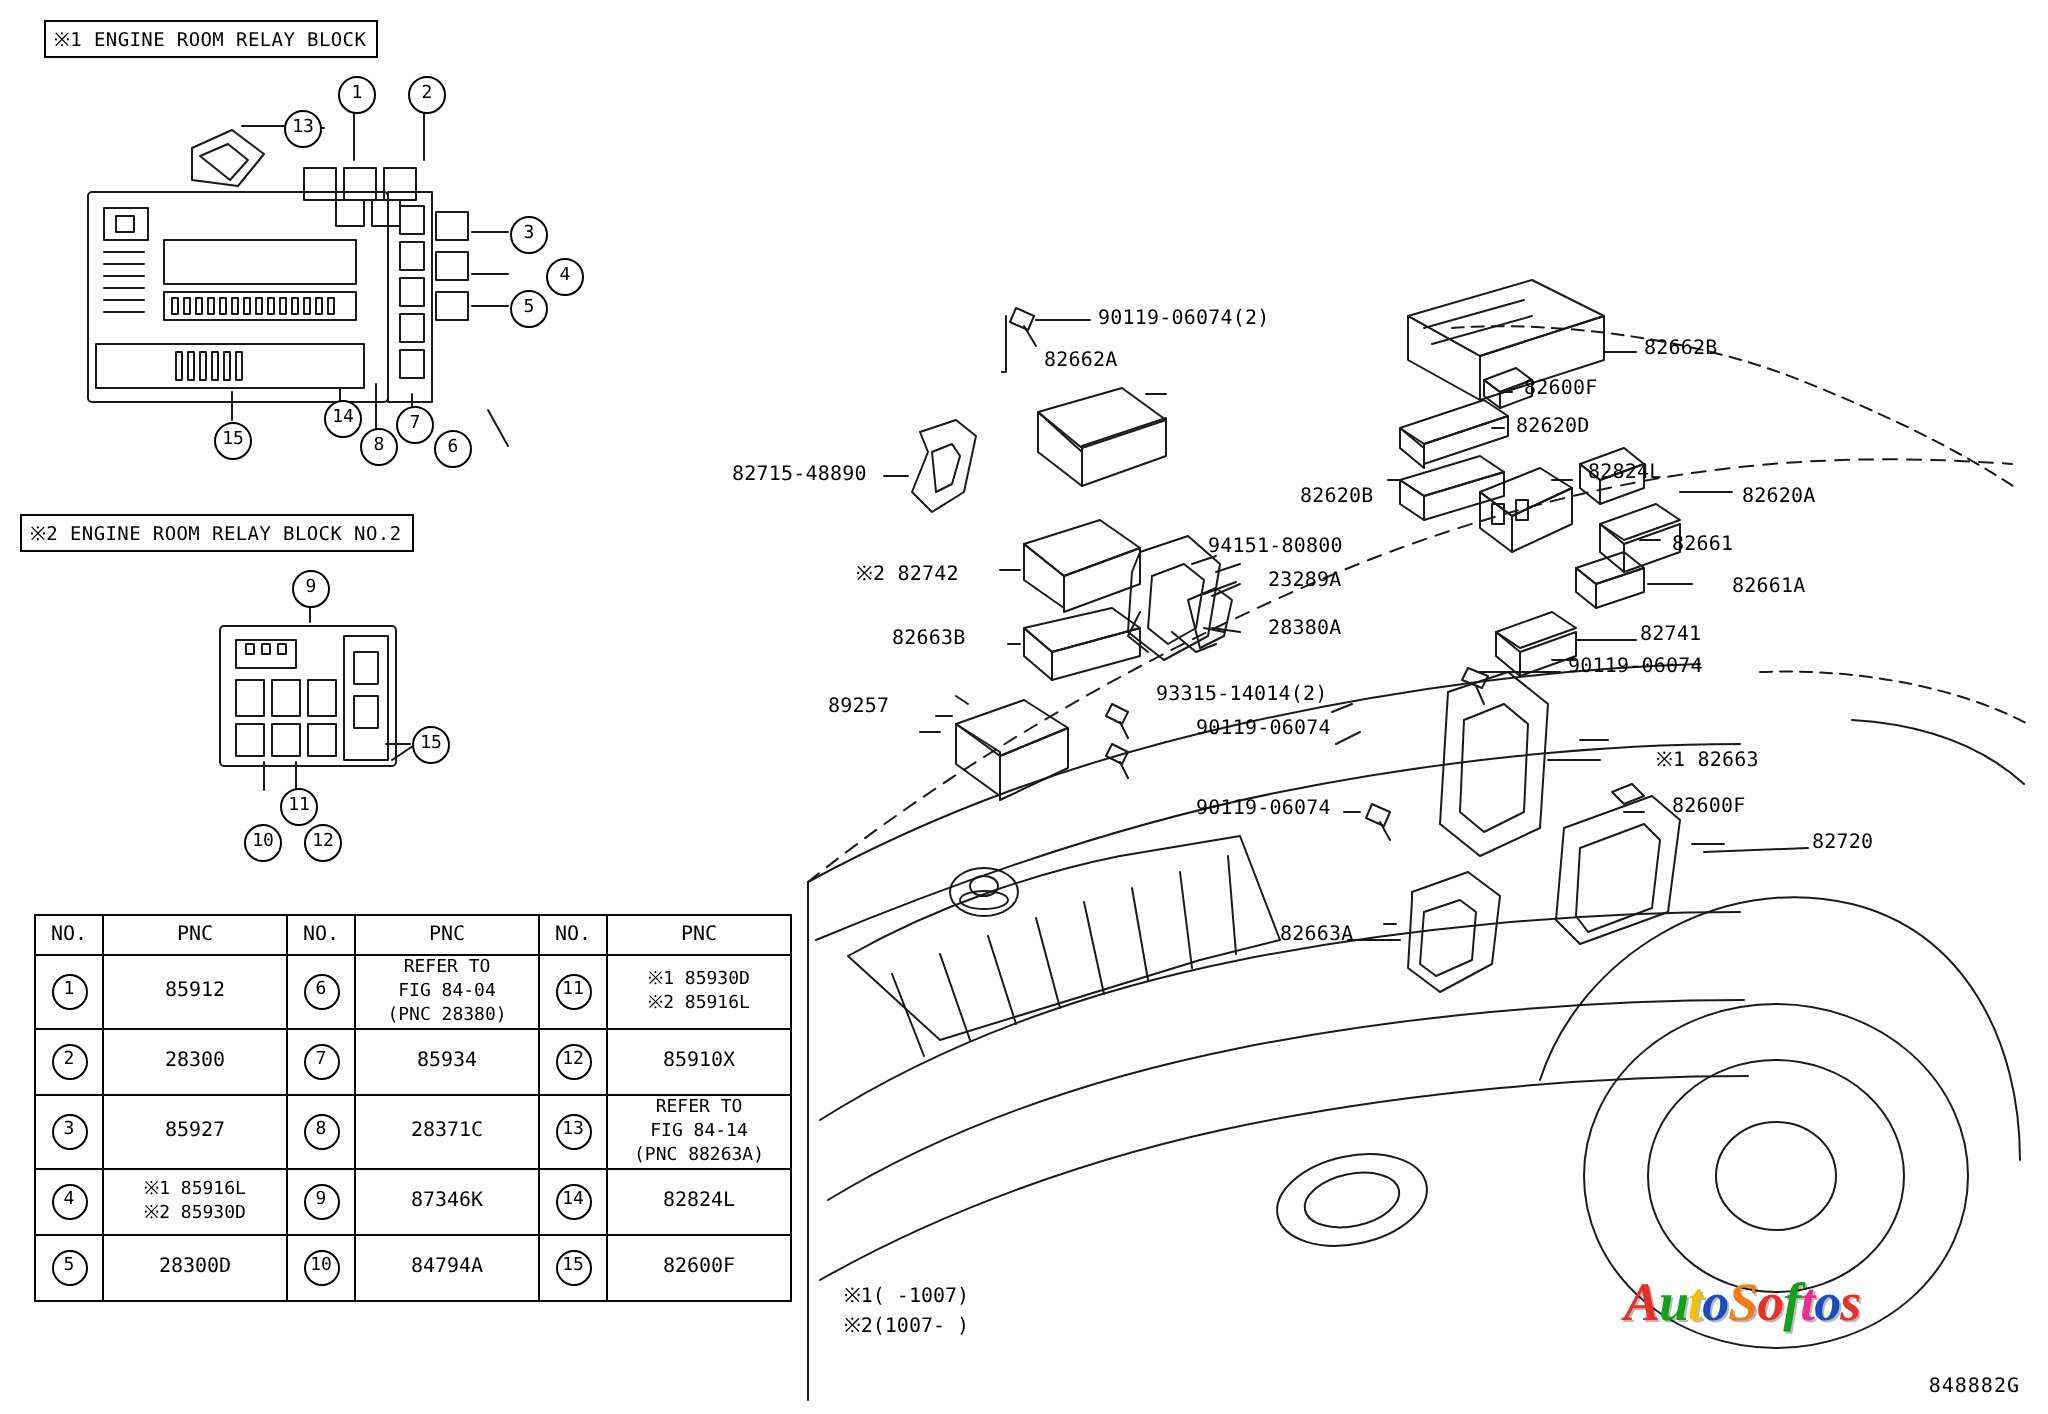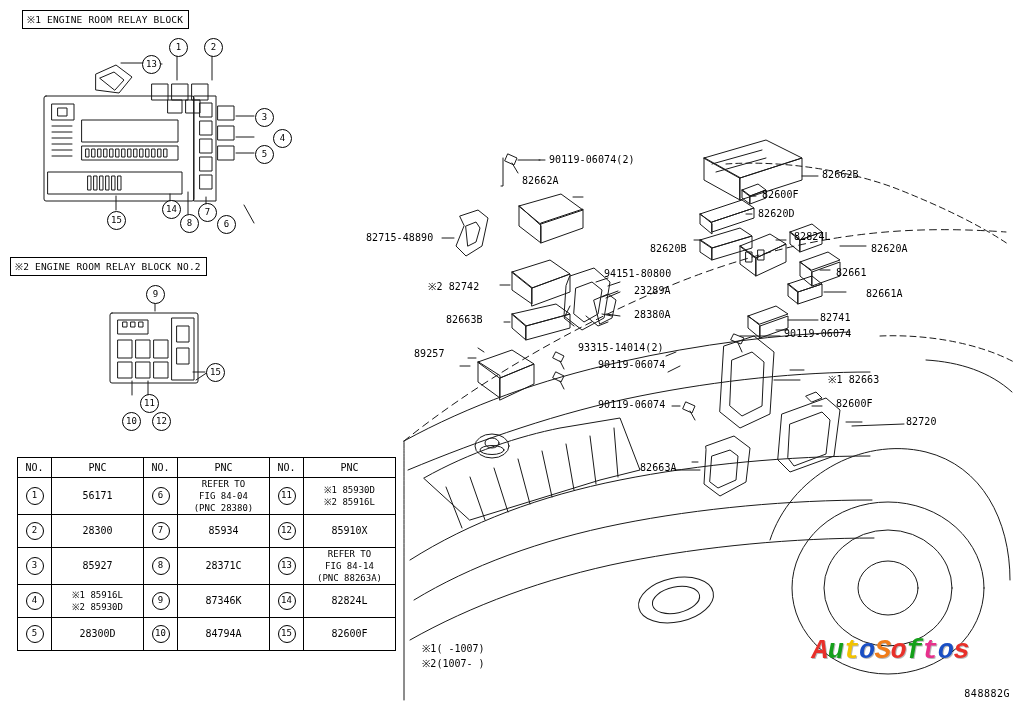--- a/index.html
+++ b/index.html
@@ -109,21 +109,21 @@
     bottom: 8px;
     font-size: 10px;
     letter-spacing: 0.5px;
     font-family: "DejaVu Sans Mono", monospace;
   }
   
   .wm {
     position: absolute;
     left: 812px;
     top: 638px;
-    font-family: Liberation Mono, monospace;
+    font-family: Liberation Serif, serif;
     font-weight: bold;
     font-style: italic;
     font-size: 27px;
     line-height: 26px;
     letter-spacing: -0.5px;
     text-align: left;
     pointer-events: none;
   }
   .wm .l1 { display: block; }
   .wm .l2 { display: block; margin-left: 48px; font-size: 23px; }
@@ -419,21 +419,21 @@
         <th class="col-pnc">PNC</th>
         <th class="col-no">NO.</th>
         <th class="col-pnc">PNC</th>
         <th class="col-no">NO.</th>
         <th class="col-pnc">PNC</th>
       </tr>
     </thead>
     <tbody>
       <tr>
         <td class="no-cell"><span class="cnum">1</span></td>
-        <td class="pnc-cell">56171</td>
+        <td class="pnc-cell">85912</td>
         <td class="no-cell"><span class="cnum">6</span></td>
         <td class="pnc-cell multi" style="white-space:pre-line">REFER TO
 FIG 84-04
 (PNC 28380)</td>
         <td class="no-cell"><span class="cnum">11</span></td>
         <td class="pnc-cell multi" style="white-space:pre-line">※1 85930D
 ※2 85916L</td>
       </tr>
       <tr>
         <td class="no-cell"><span class="cnum">2</span></td>

